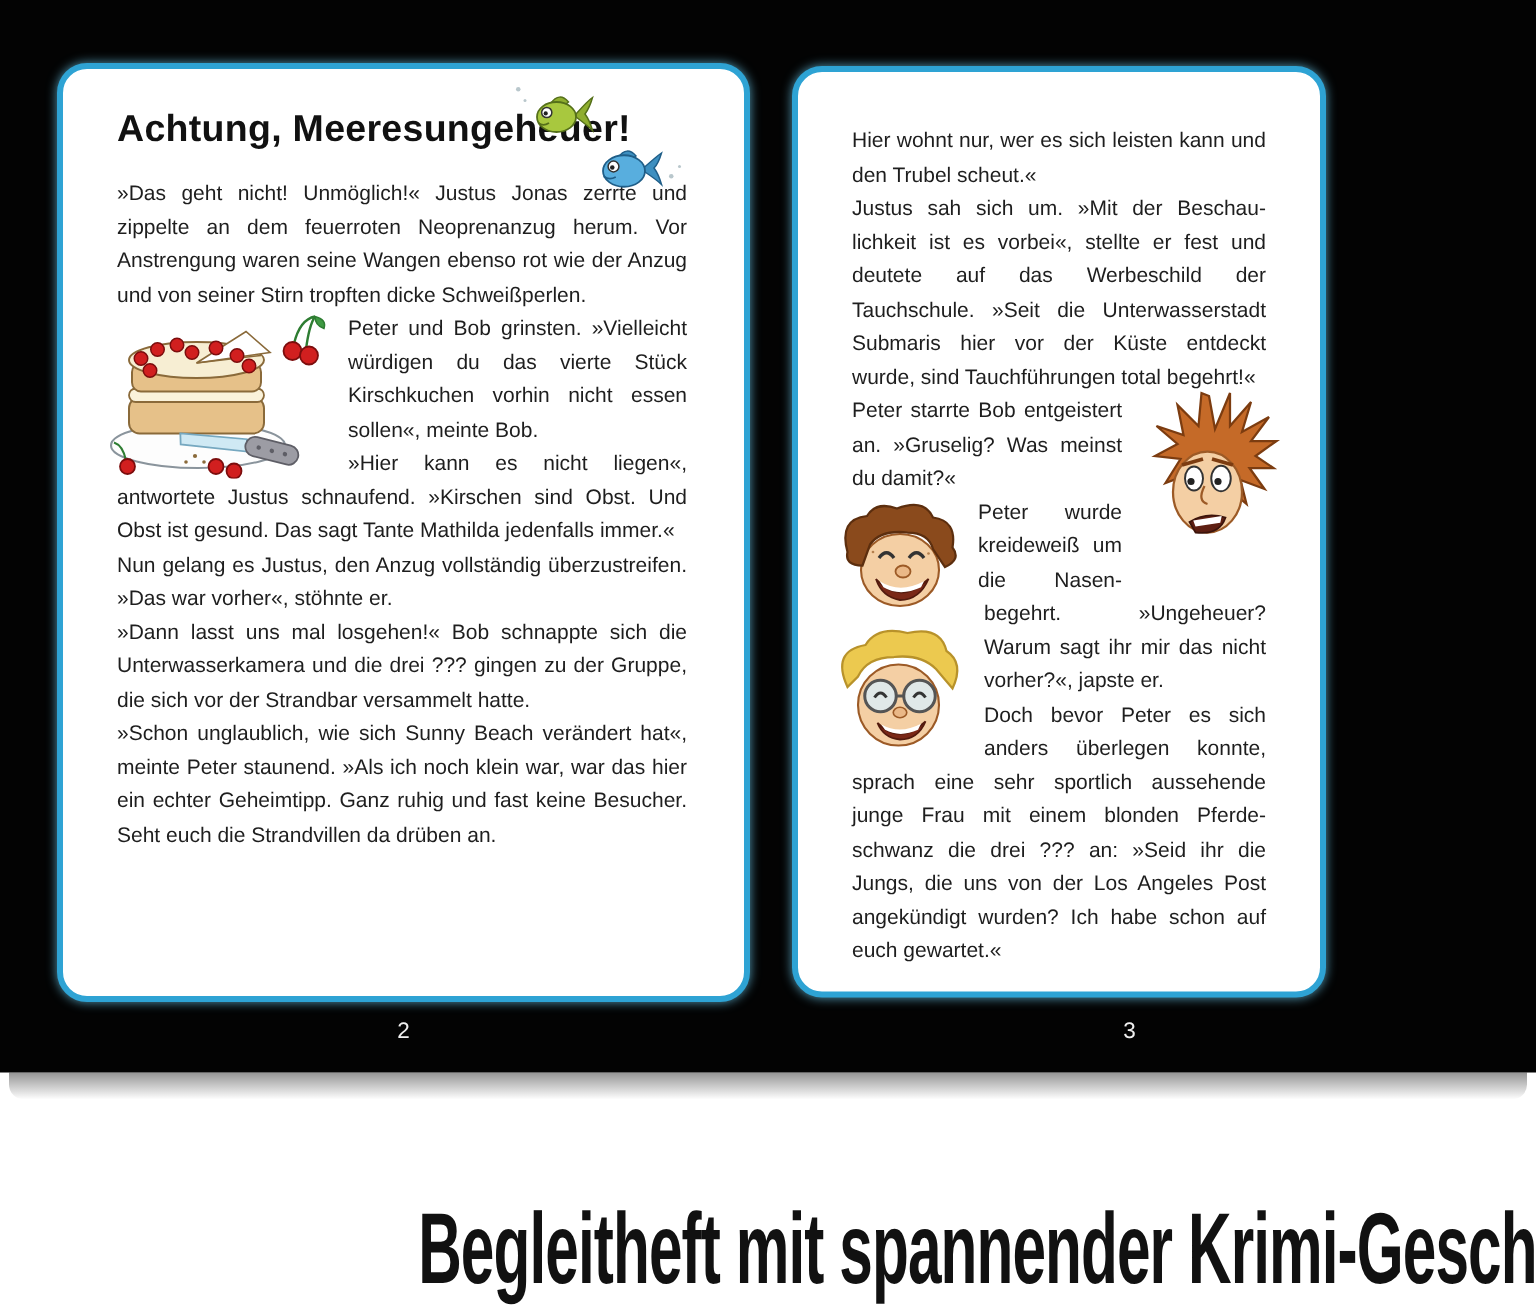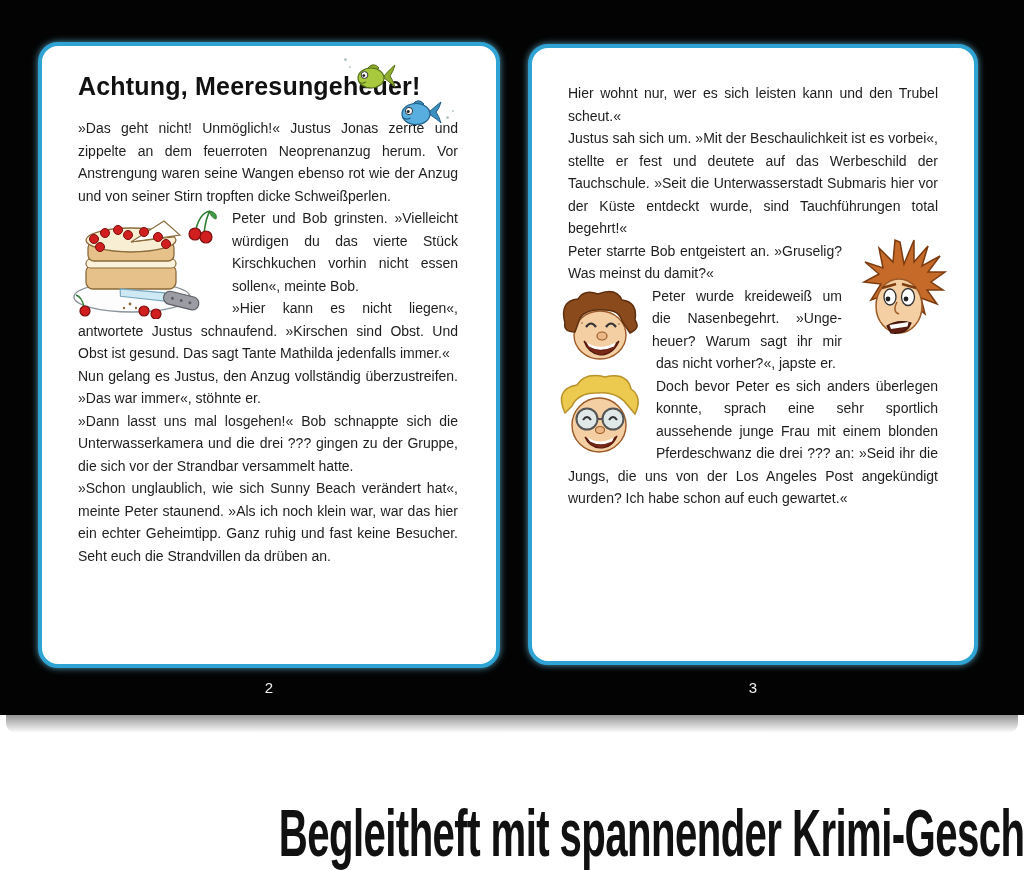--- a/index.html
+++ b/index.html
@@ -18,21 +18,21 @@
     border-radius:0 0 10px 10px;
   }
   
   .page{
     position:absolute;background:#ffffff;box-sizing:border-box;
     border:4px solid #2ea3d4;border-radius:20px;
     box-shadow:0 0 7px rgba(110,205,240,0.75);
     overflow:hidden;
   }
   .page-left {left:38px; top:42px; width:462px; height:626px;}
-  .page-right{left:528px;top:44px; width:450px; height:621px;}
+  .page-right{left:528px;top:44px; width:356px; height:621px;}
   .page-inner{position:relative;height:100%;box-sizing:border-box;}
   .page-left  .page-inner{padding:26px 38px 0 36px;}
   .page-right .page-inner{padding:34px 36px 0 36px;}
 
   .story-title{
     margin:0 0 16px 0;font-size:25px;font-weight:700;color:#111;
     letter-spacing:0.2px;
   }
   .story-text p{
     margin:0;font-size:14px;line-height:22.5px;color:#1e1e1e;
@@ -145,21 +145,21 @@
             <circle cx="74" cy="102" r="5" fill="#d11f1f" stroke="#7c0d0d" stroke-width="1.2"></circle>
             <circle cx="86" cy="105" r="5" fill="#d11f1f" stroke="#7c0d0d" stroke-width="1.2"></circle>
             <circle cx="60" cy="95" r="1.4" fill="#8a6a3a"></circle>
               <circle cx="66" cy="99" r="1.2" fill="#8a6a3a"></circle>
               <circle cx="54" cy="99" r="1.2" fill="#8a6a3a"></circle>
           </svg>
         </div>
 
         <p>Peter und Bob grinsten. »Vielleicht würdigen du das vierte Stück Kirsch­kuchen vorhin nicht essen sollen«, meinte Bob.</p>
         <p>»Hier kann es nicht liegen«, antwortete Justus schnaufend. »Kirschen sind Obst. Und Obst ist gesund. Das sagt Tante Mathilda jedenfalls immer.«</p>
-        <p>Nun gelang es Justus, den Anzug vollständig über­zu­streifen. »Das war immer«, stöhnte er.</p>
+        <p>Nun gelang es Justus, den Anzug vollständig über­zu­streifen. »Das war vorher«, stöhnte er.</p>
         <p>»Dann lasst uns mal losgehen!« Bob schnappte sich die Unter­wasser­kamera und die drei ??? gingen zu der Gruppe, die sich vor der Strandbar versammelt hatte.</p>
         <p>»Schon unglaublich, wie sich Sunny Beach verändert hat«, meinte Peter staunend. »Als ich noch klein war, war das hier ein echter Geheimtipp. Ganz ruhig und fast keine Besucher. Seht euch die Strandvillen da drüben an.</p>
       </div>
     </div>
   </div>
 
   <div class="page page-right">
     <div class="page-inner">
       <div class="story-text">
         <p>Hier wohnt nur, wer es sich leisten kann und den Trubel scheut.«</p>

